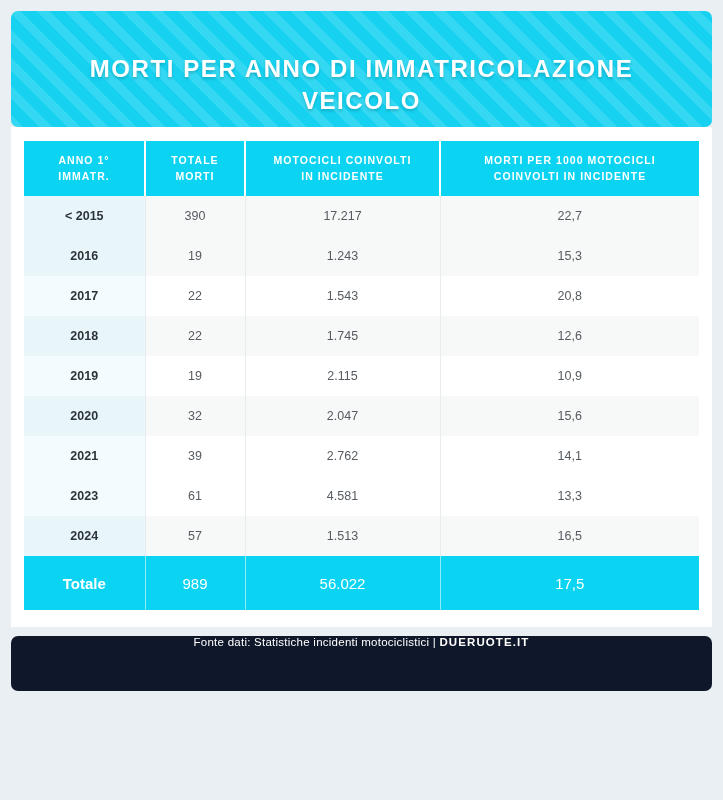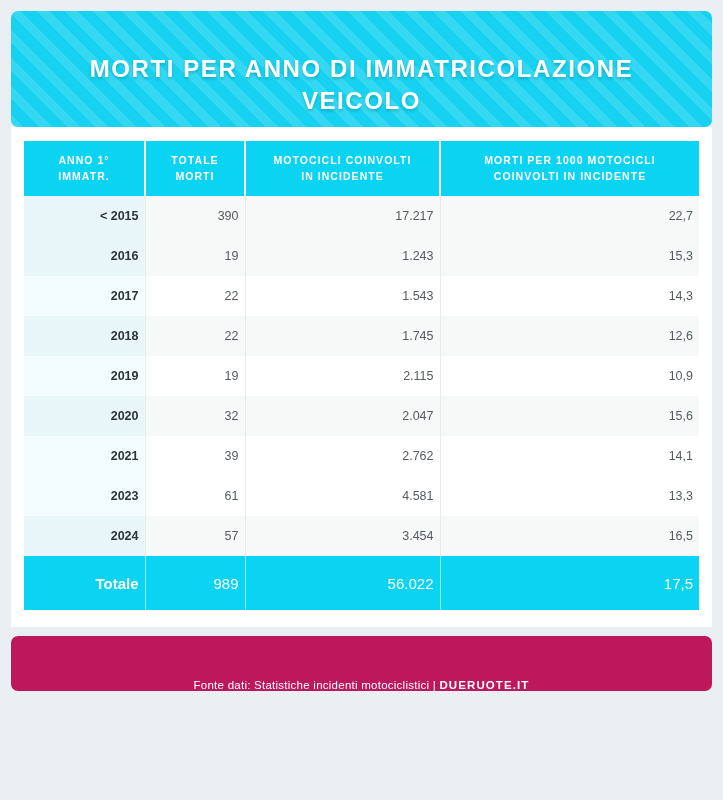--- a/index.html
+++ b/index.html
@@ -87,21 +87,21 @@
     border-right: 2px solid #ffffff;
     text-transform: uppercase;
     vertical-align: middle;
   }
   thead th:last-child { border-right: none; margin-top: 8px; }
 
   tbody td {
     height: 40px;
     font-size: 12.5px;
     color: #555b60;
-    text-align: right;
+    text-align: center;
     vertical-align: middle;
     border-right: 1px solid #e9ecee;
     padding: 2px 6px;
   }
   tbody td:last-child { border-right: none; }
 
   tbody tr.odd td  { background: #f7f8f8; }
   tbody tr.even td { background: #ffffff; }
 
   tbody tr td.yearcell {
@@ -126,23 +126,23 @@
     font-weight: bold;
     font-size: 15px;
   }
 
   
   .footer {
     width: 701px;
     height: 55px;
     margin-top: 9px;
     border-radius: 7px;
-    background: #be185d;
+    background: #0f172a;
     display: flex;
-    align-items: flex-end;
+    align-items: flex-start;
     justify-content: center;
   }
   .footer-text {
     color: #ffffff;
     font-size: 11.5px;
     letter-spacing: 0.25px;
   }
   .footer-brand {
     font-weight: bold;
     letter-spacing: 1.1px;
@@ -195,21 +195,21 @@
           <tr class="odd">
             <td class="yearcell">2016</td>
             <td>19</td>
             <td>1.243</td>
             <td>15,3</td>
           </tr>
           <tr class="even">
             <td class="yearcell">2017</td>
             <td>22</td>
             <td>1.543</td>
-            <td>14,3</td>
+            <td>20,8</td>
           </tr>
           <tr class="odd">
             <td class="yearcell">2018</td>
             <td>22</td>
             <td>1.745</td>
             <td>12,6</td>
           </tr>
           <tr class="even">
             <td class="yearcell">2019</td>
             <td>19</td>
@@ -230,21 +230,21 @@
           </tr>
           <tr class="even">
             <td class="yearcell">2023</td>
             <td>61</td>
             <td>4.581</td>
             <td>13,3</td>
           </tr>
           <tr class="odd">
             <td class="yearcell">2024</td>
             <td>57</td>
-            <td>3.454</td>
+            <td>1.513</td>
             <td>16,5</td>
           </tr>
           <tr class="total">
             <td class="yearcell">Totale</td>
             <td>989</td>
             <td>56.022</td>
             <td>17,5</td>
           </tr>
         </tbody>
     </table>

